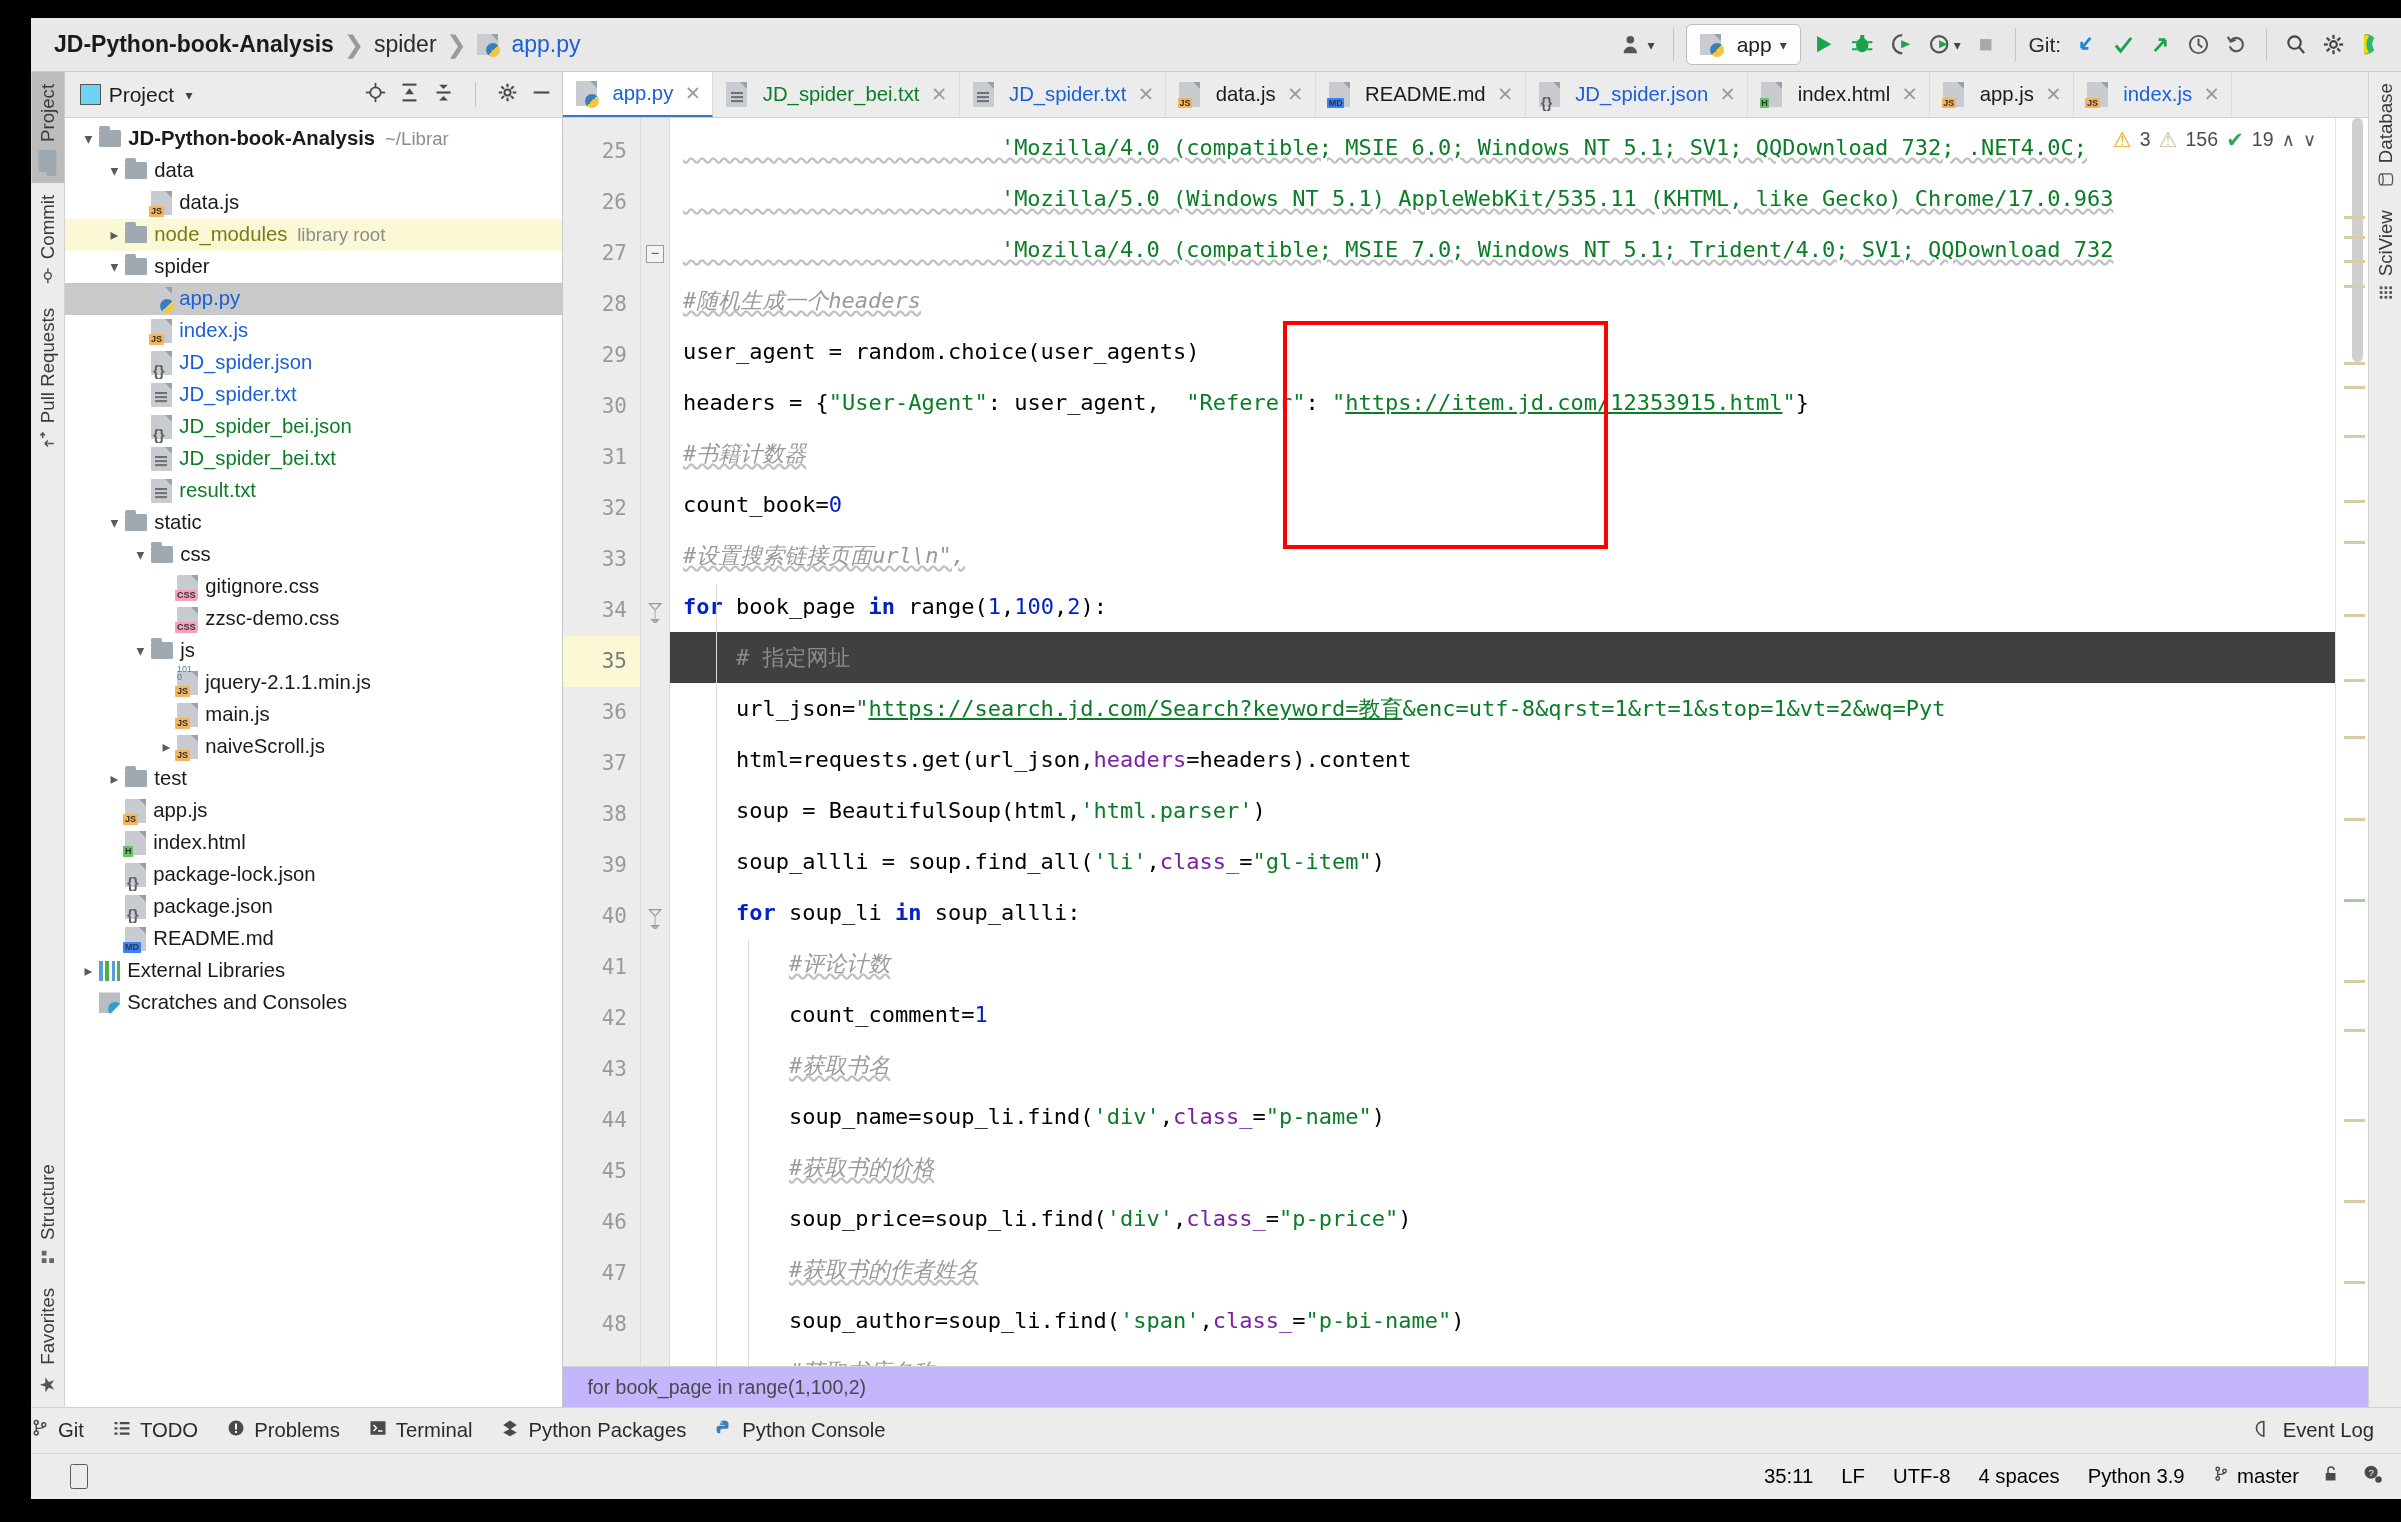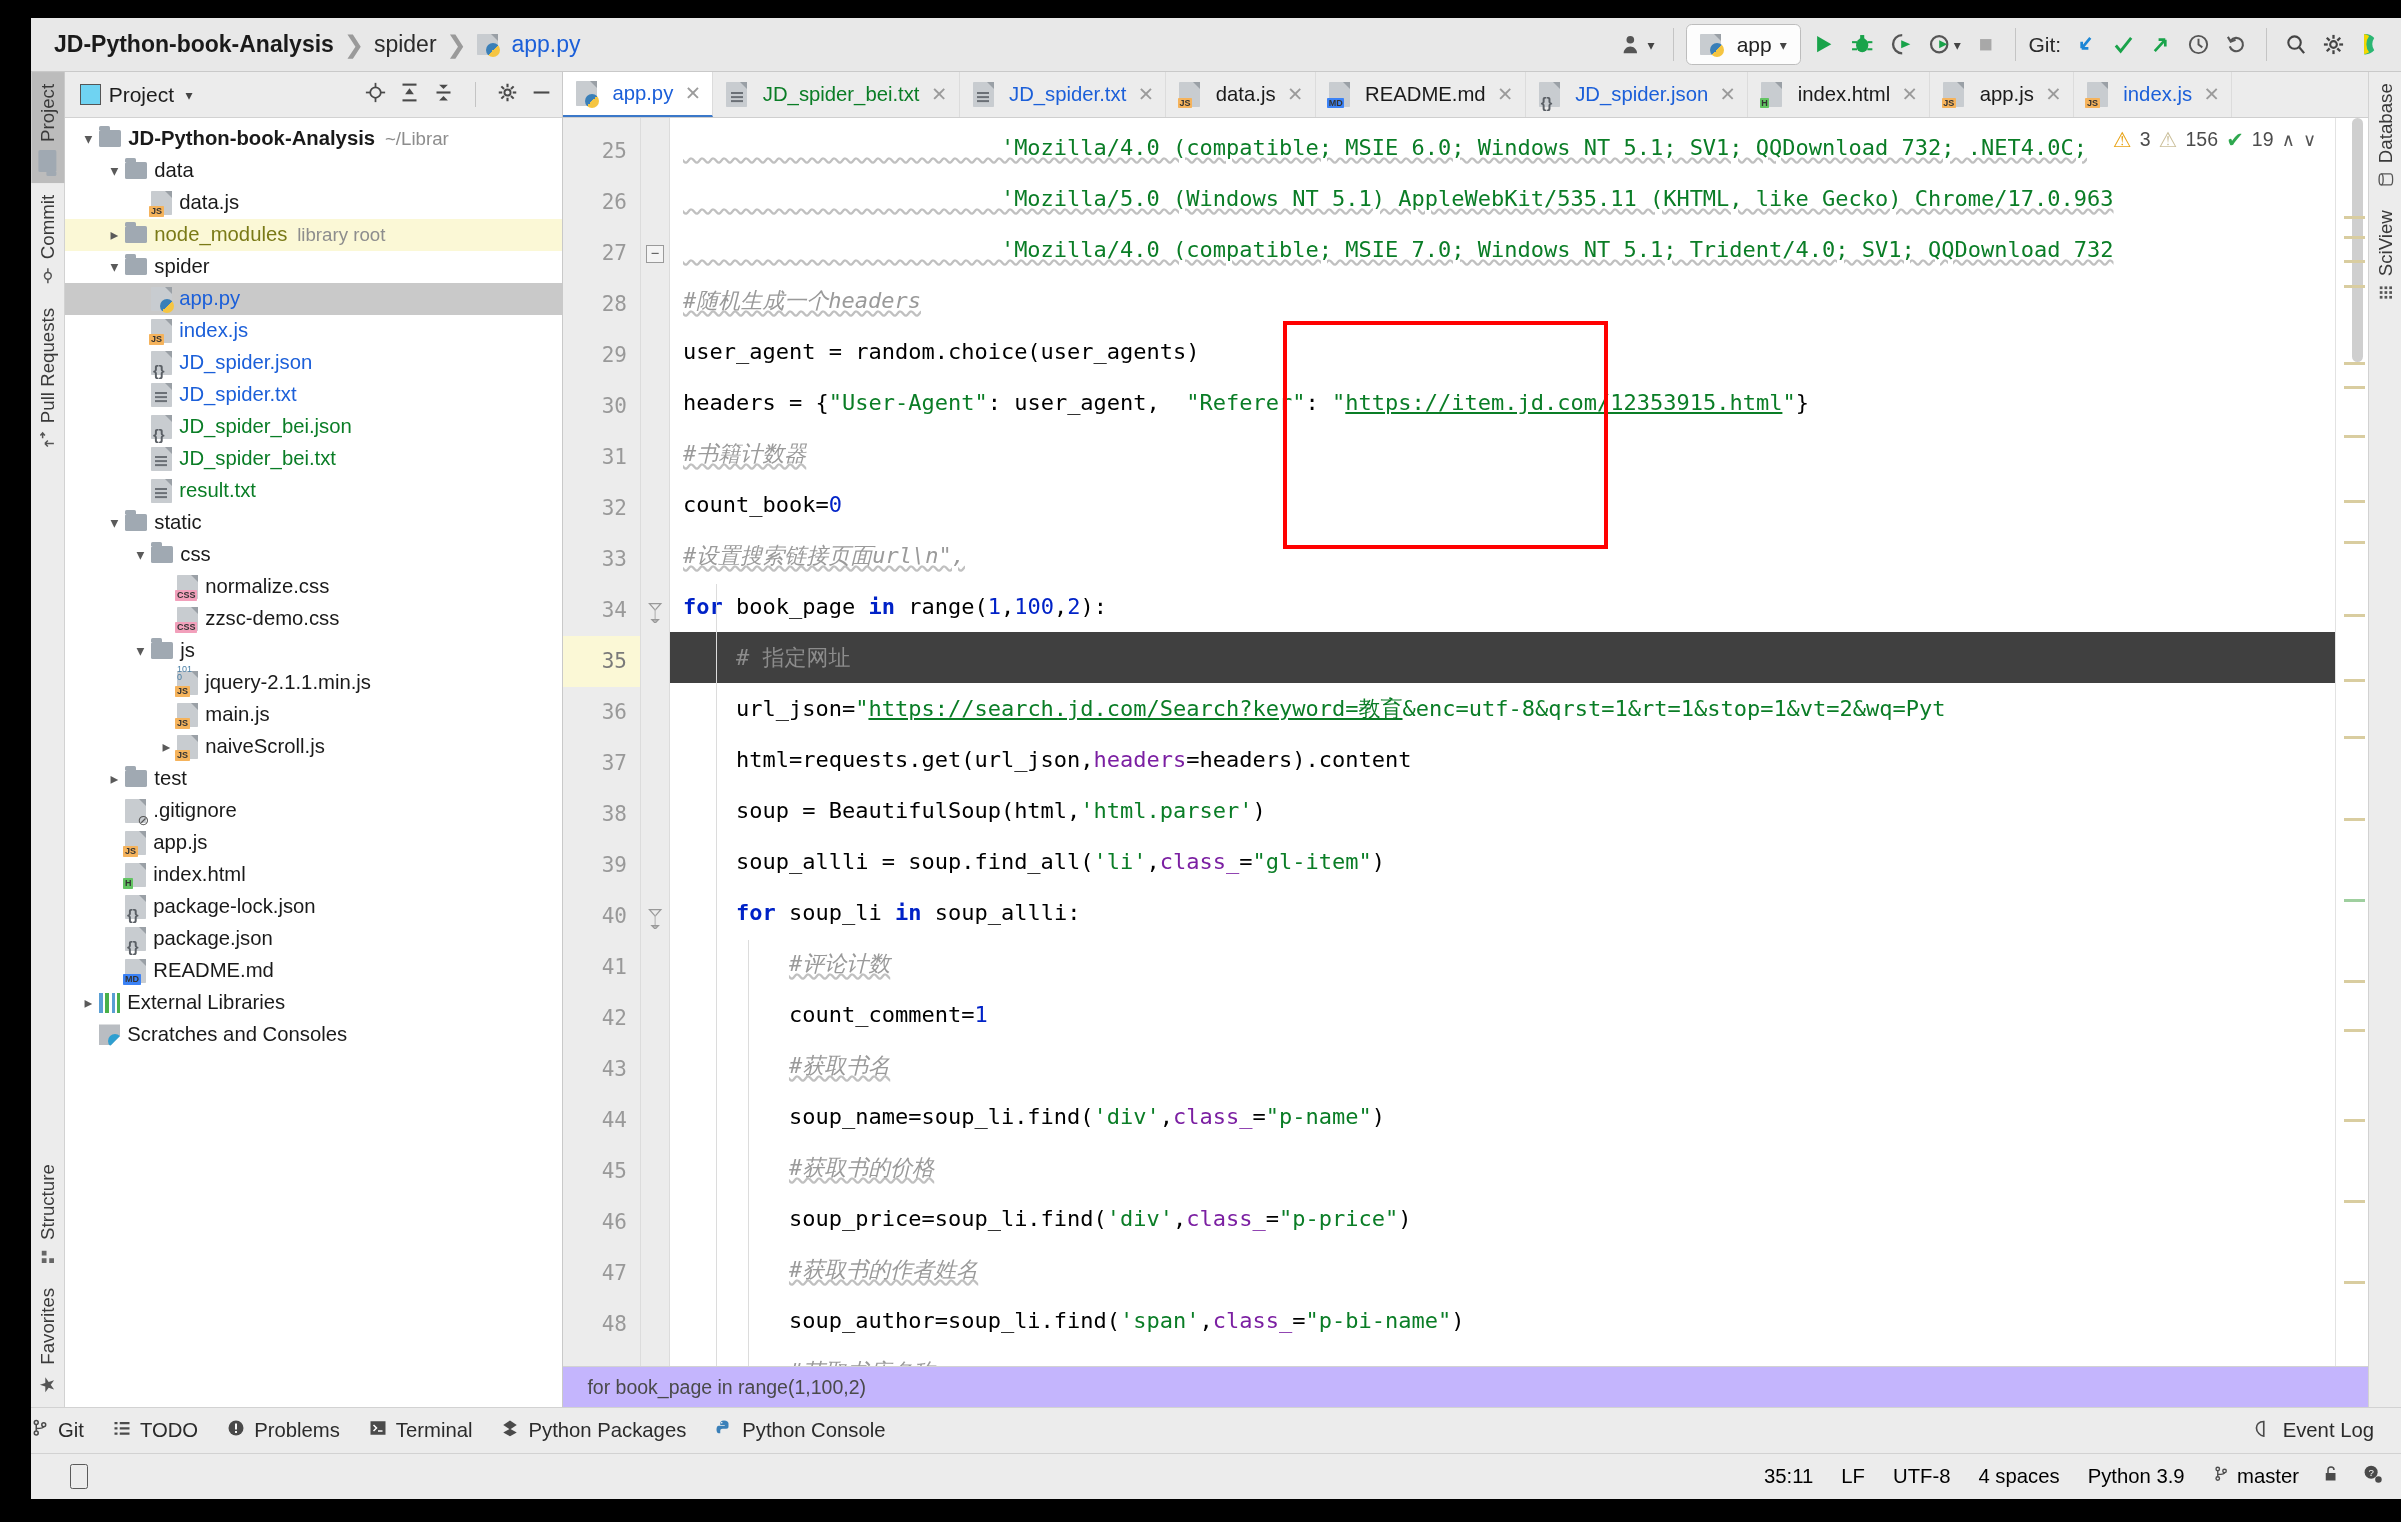--- a/index.html
+++ b/index.html
@@ -572,21 +572,21 @@
           <div class="trow" style="padding-left: 65px;">
             <span class="arrow">▾</span>
             <span class="folder"></span>
             <span class="tlabel ">css</span>
           </div>
           <div class="trow" style="padding-left: 91px;">
             <span class="arrow none">▸</span>
             <span class="fic">
               <span class="badge b-css">CSS</span>
             </span>
-            <span class="tlabel ">normalize.css</span>
+            <span class="tlabel ">gitignore.css</span>
           </div>
           <div class="trow" style="padding-left: 91px;">
             <span class="arrow none">▸</span>
             <span class="fic">
               <span class="badge b-css">CSS</span>
             </span>
             <span class="tlabel ">zzsc-demo.css</span>
           </div>
           <div class="trow" style="padding-left: 65px;">
             <span class="arrow">▾</span>
@@ -612,25 +612,20 @@
             <span class="arrow">▸</span>
             <span class="fic">
               <span class="badge b-js">JS</span>
             </span>
             <span class="tlabel ">naiveScroll.js</span>
           </div>
           <div class="trow" style="padding-left: 39px;">
             <span class="arrow">▸</span>
             <span class="folder"></span>
             <span class="tlabel ">test</span>
-          </div>
-          <div class="trow" style="padding-left: 39px;">
-            <span class="arrow none">▸</span>
-            <span class="fic gitign"></span>
-            <span class="tlabel ">.gitignore</span>
           </div>
           <div class="trow" style="padding-left: 39px;">
             <span class="arrow none">▸</span>
             <span class="fic">
               <span class="badge b-js">JS</span>
             </span>
             <span class="tlabel ">app.js</span>
           </div>
           <div class="trow" style="padding-left: 39px;">
             <span class="arrow none">▸</span>

